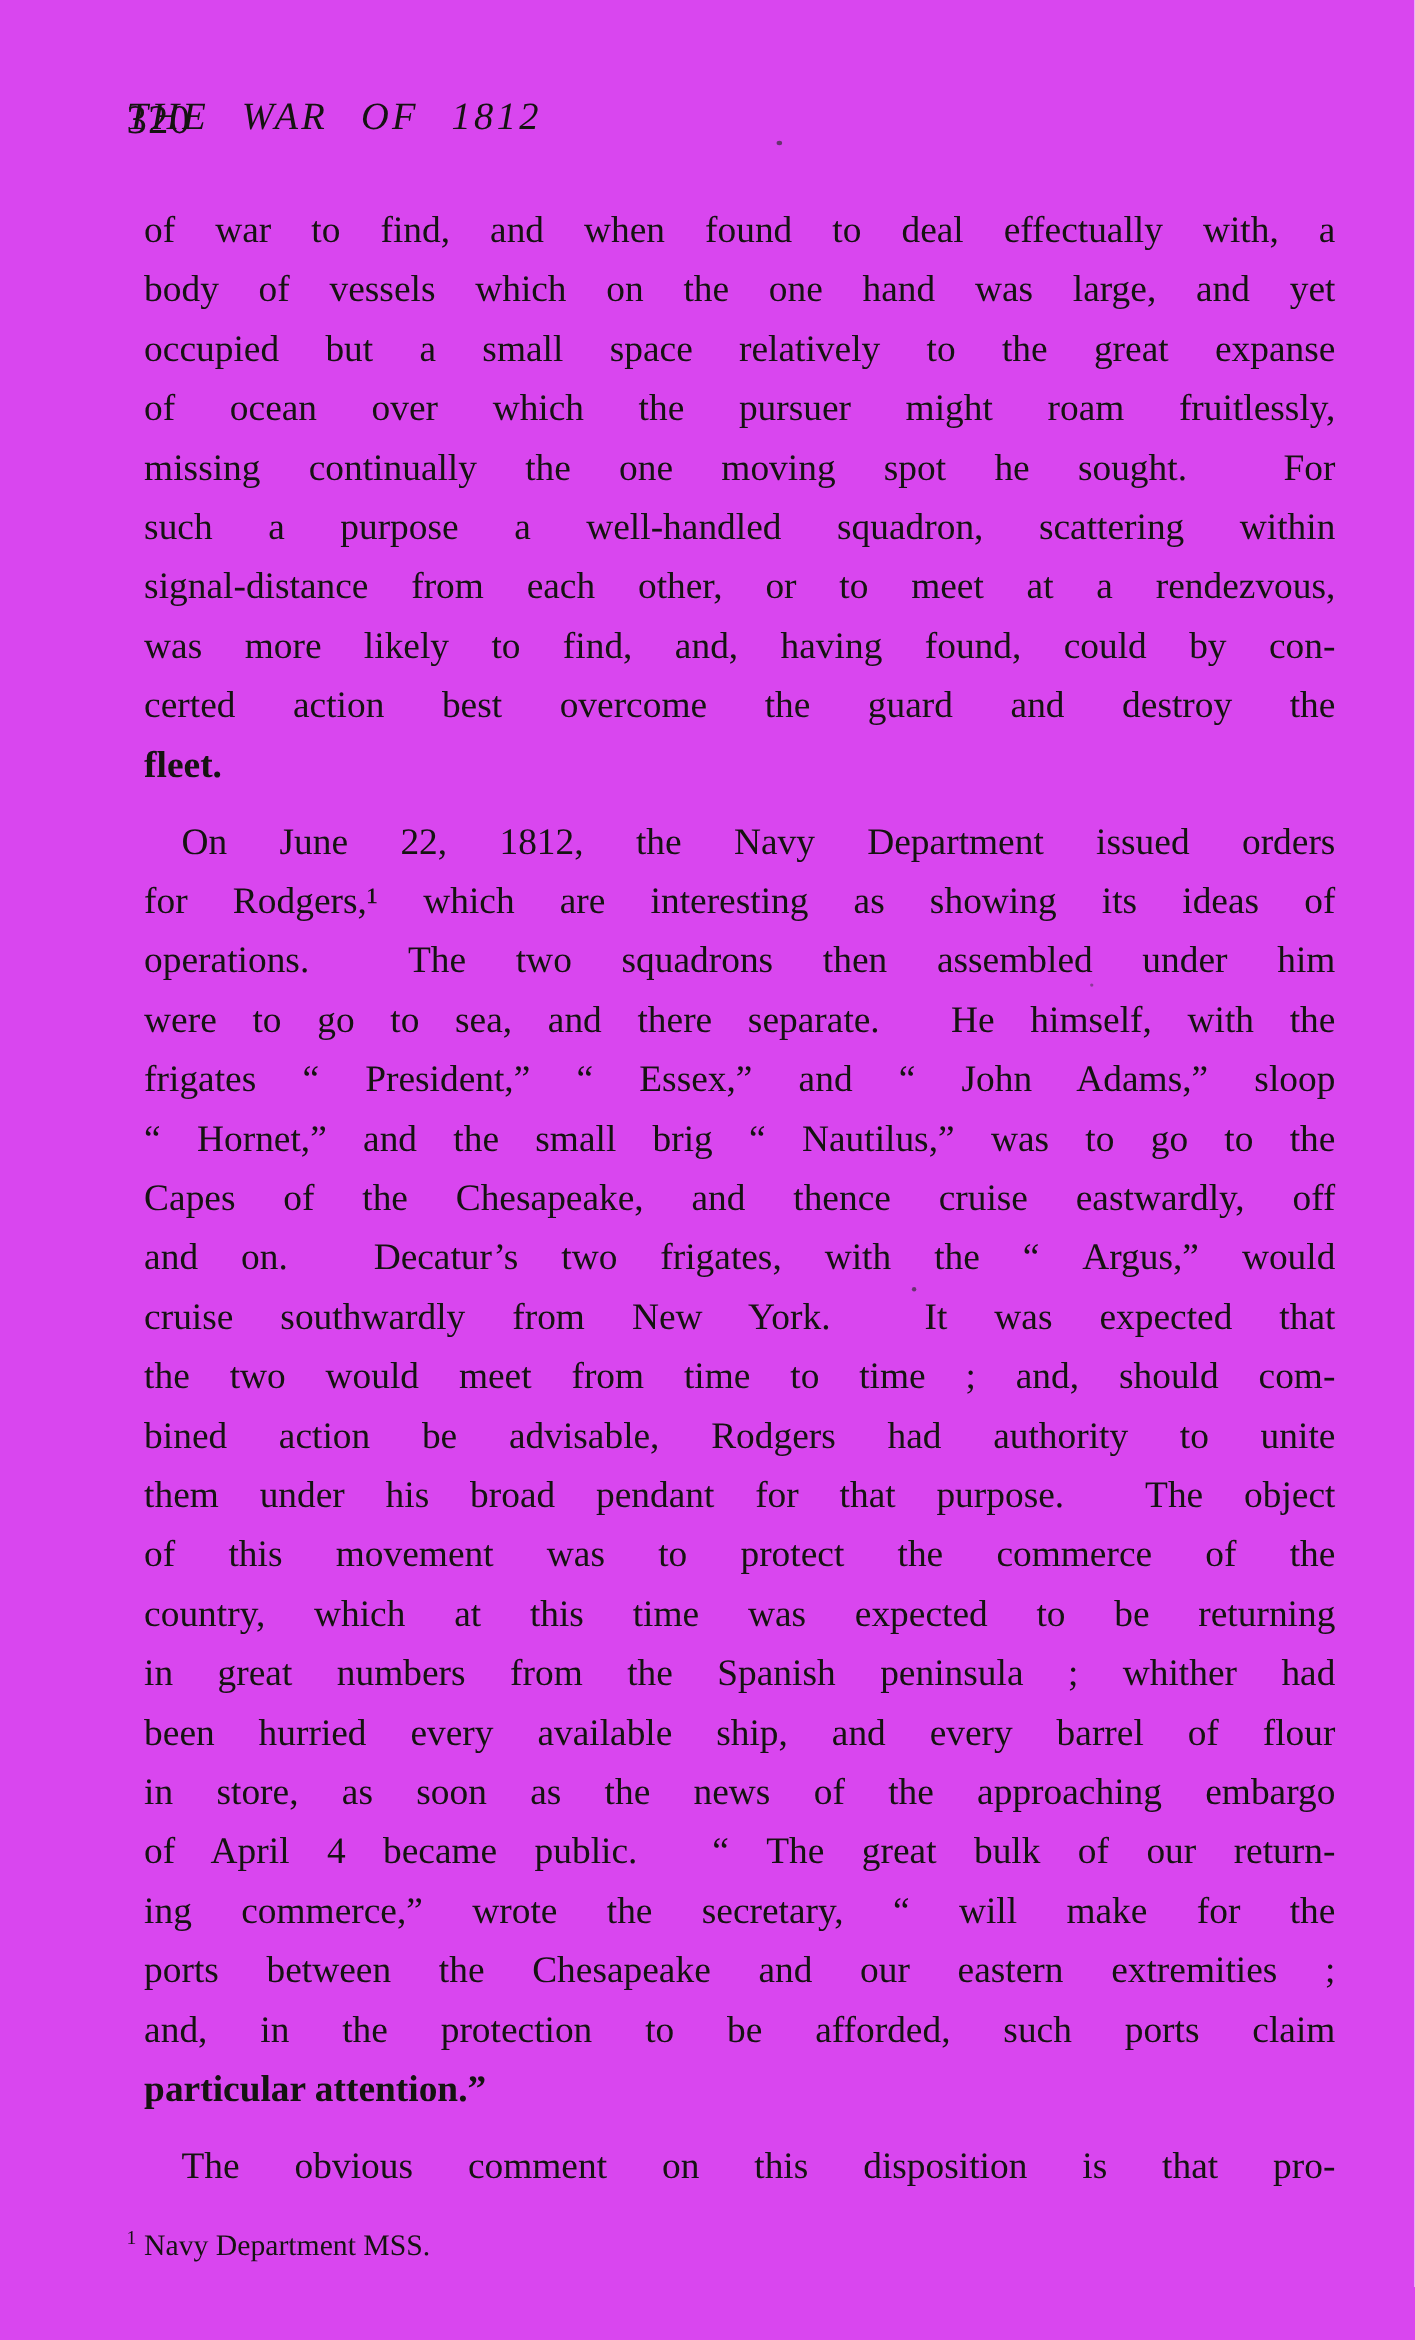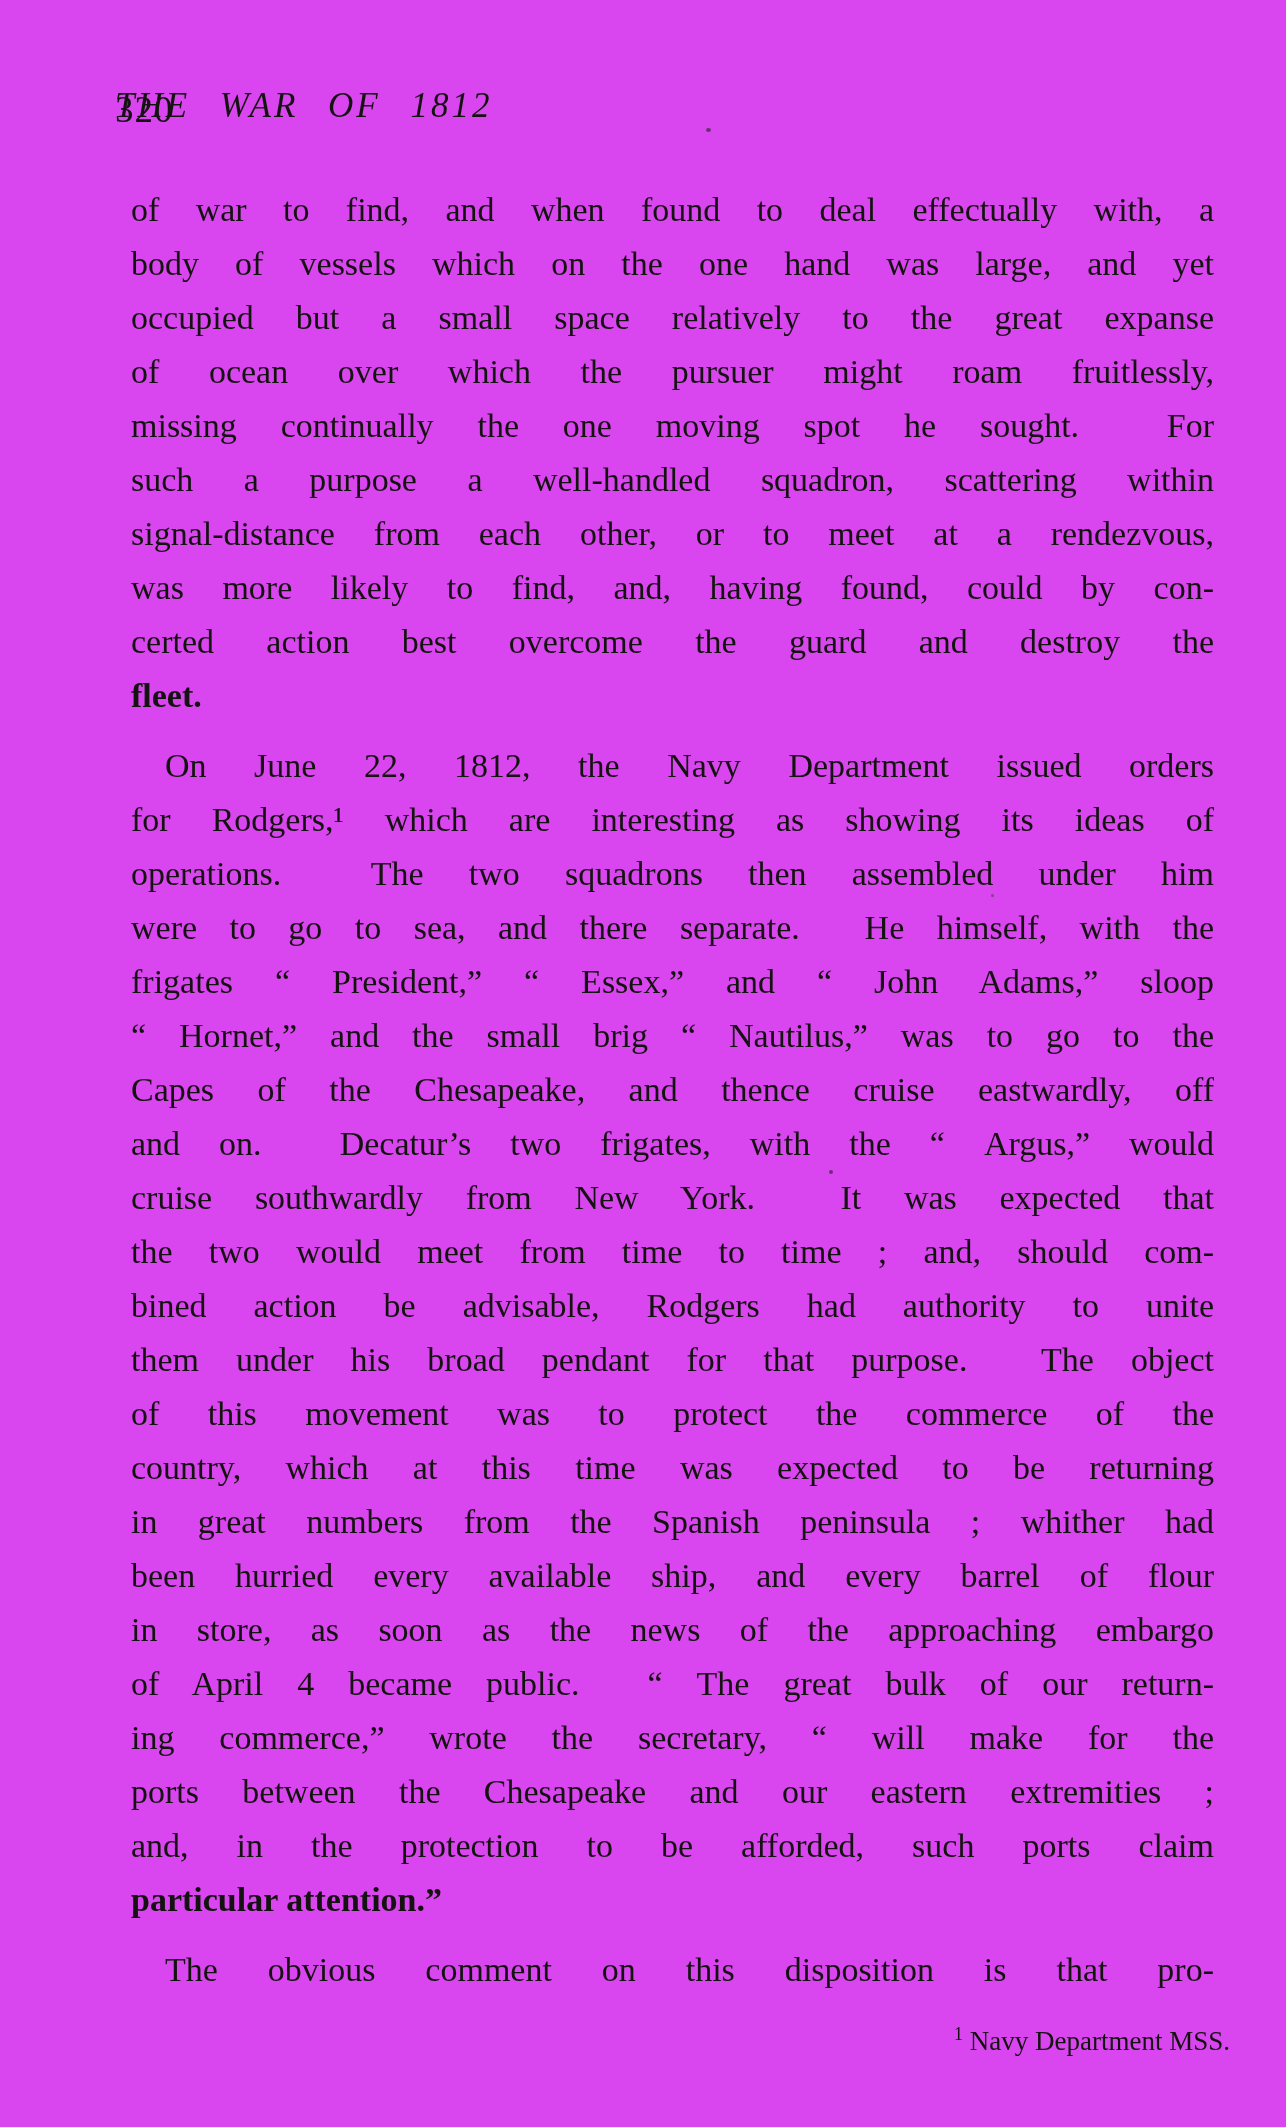--- a/index.html
+++ b/index.html
@@ -58,21 +58,21 @@
   .line.para-end {
     text-align-last: left;
     font-weight: bold;
     -moz-text-align-last: left;
   }
   .footnote {
     position: absolute;
     left: 115px;
     top: 2026px;
     width: 1115px;
-    text-align: right;
+    text-align: left;
     font-size: 27px;
   }
   .footnote-marker {
     font-size: 0.66em;
     line-height: 0;
     vertical-align: super;
     margin-right: 7px;
   }
   .speck {
     position: absolute;

